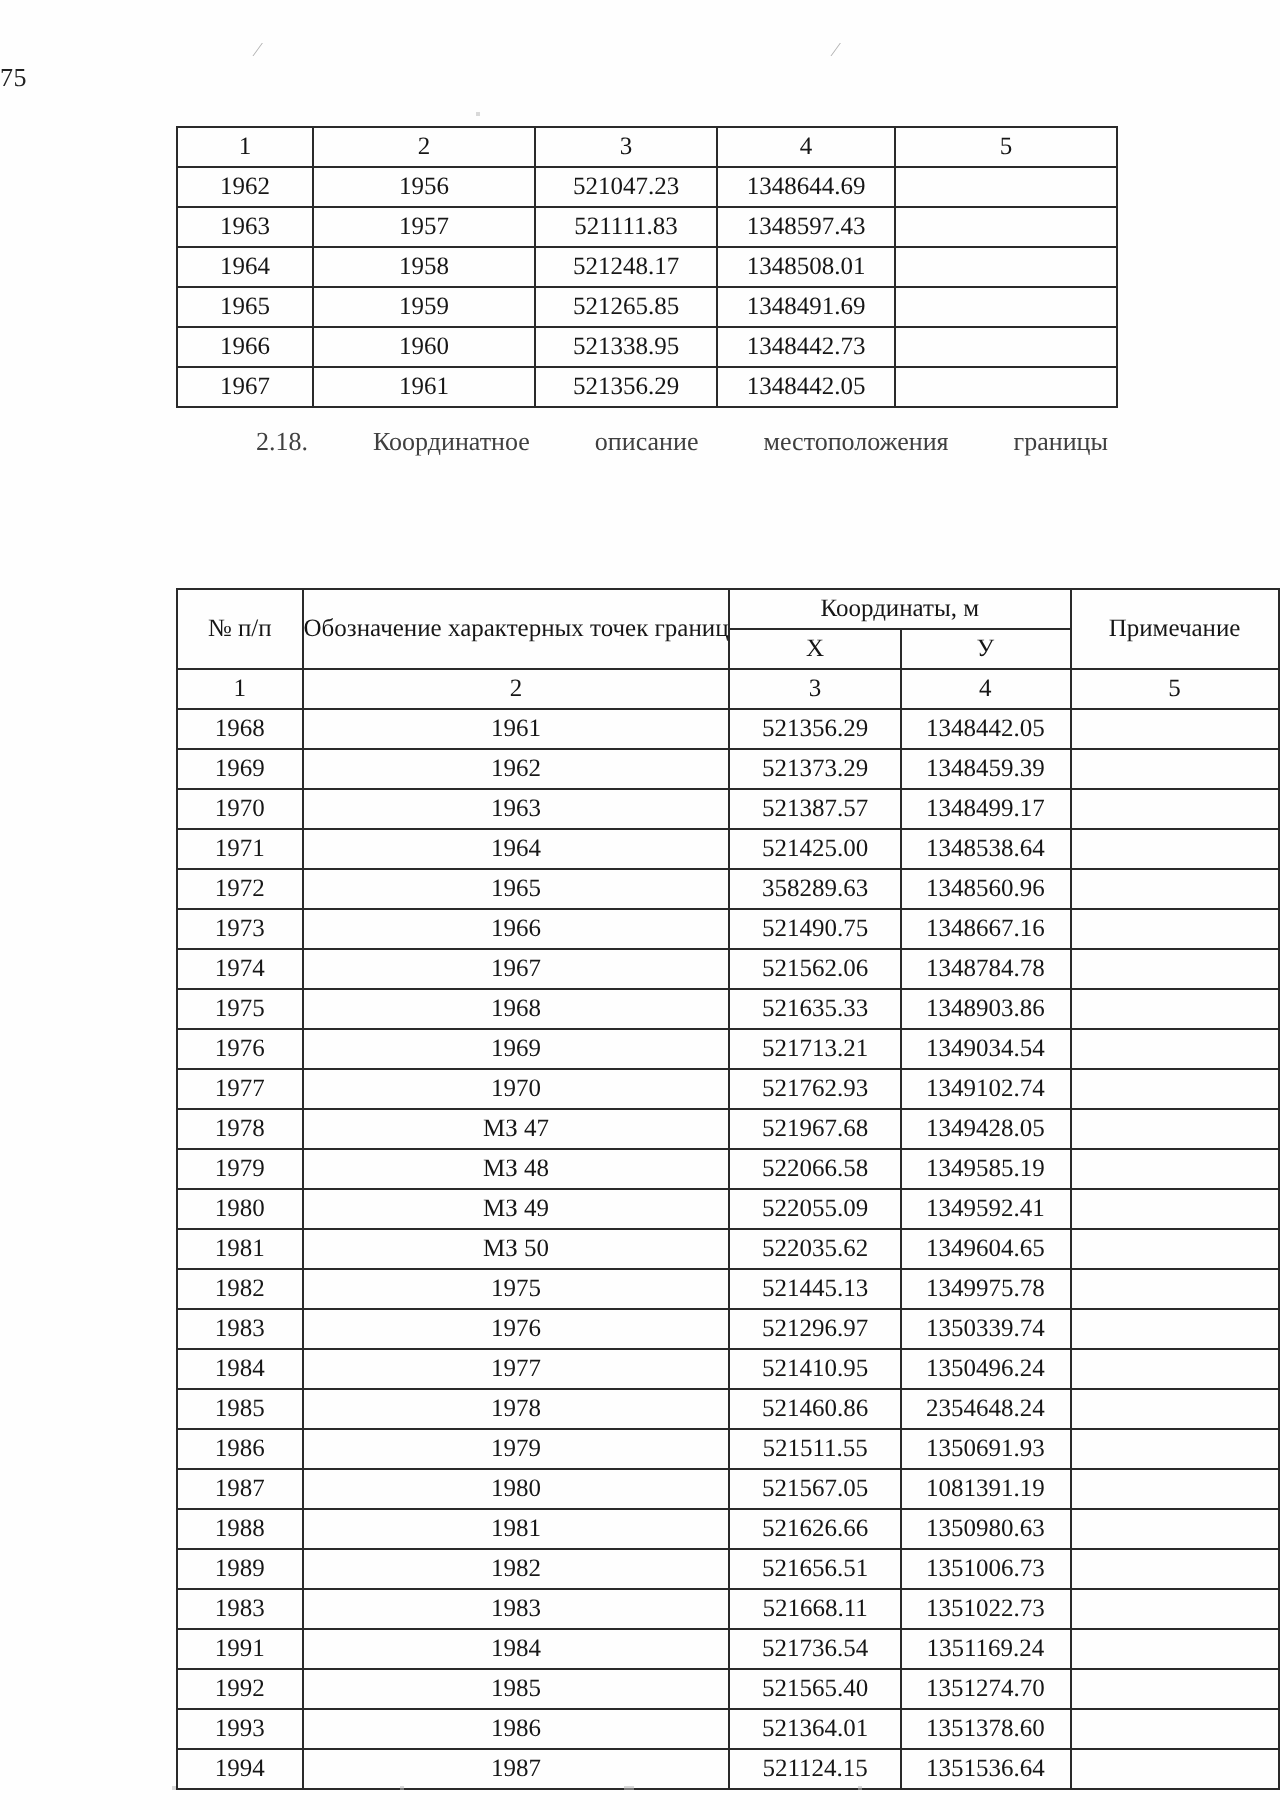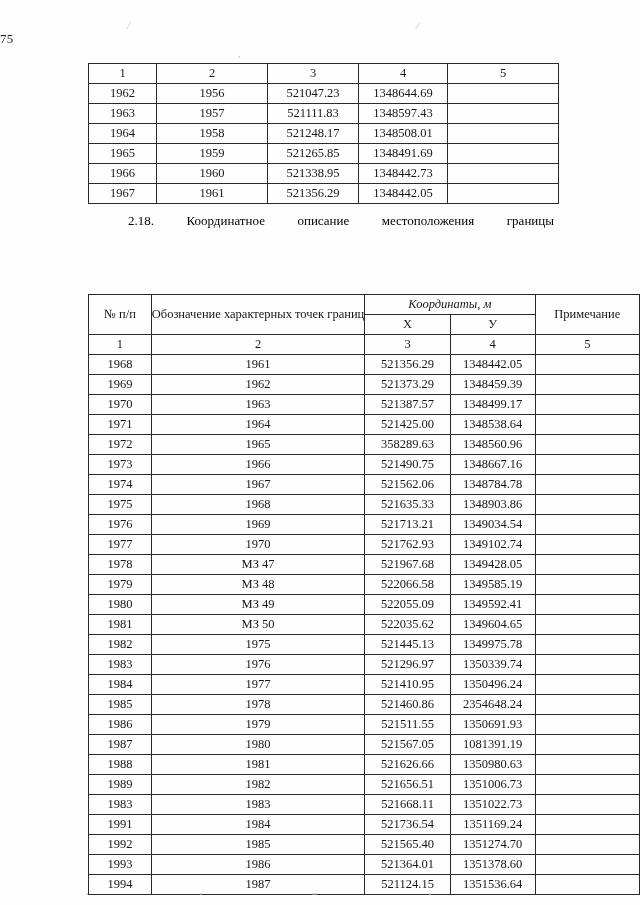--- a/index.html
+++ b/index.html
@@ -81,33 +81,33 @@
 
   
   .hdr-cell {
     font-size: 12.5px;
     line-height: 15px;
     height: auto;
     padding: 2px 3px;
     white-space: normal;
   }
   .hdr-tall { height: 57px; }
-  .hdr-coord { height: 23px; font-style: italic; }
+  .hdr-coord { height: 23px; }
   .hdr-xy { height: 34px; }
 
   .numrow td { height: 19px; }
 
   
   .para {
     position: absolute;
     left: 88px;
     width: 466px;
     font-size: 13px;
     line-height: 20px;
-    color: #000000;
+    color: #404040;
   }
   .para .line1 {
     display: flex;
     justify-content: space-between;
     padding-left: 40px;
   }
   .para .line2 {
     display: block;
   }
 </style>

